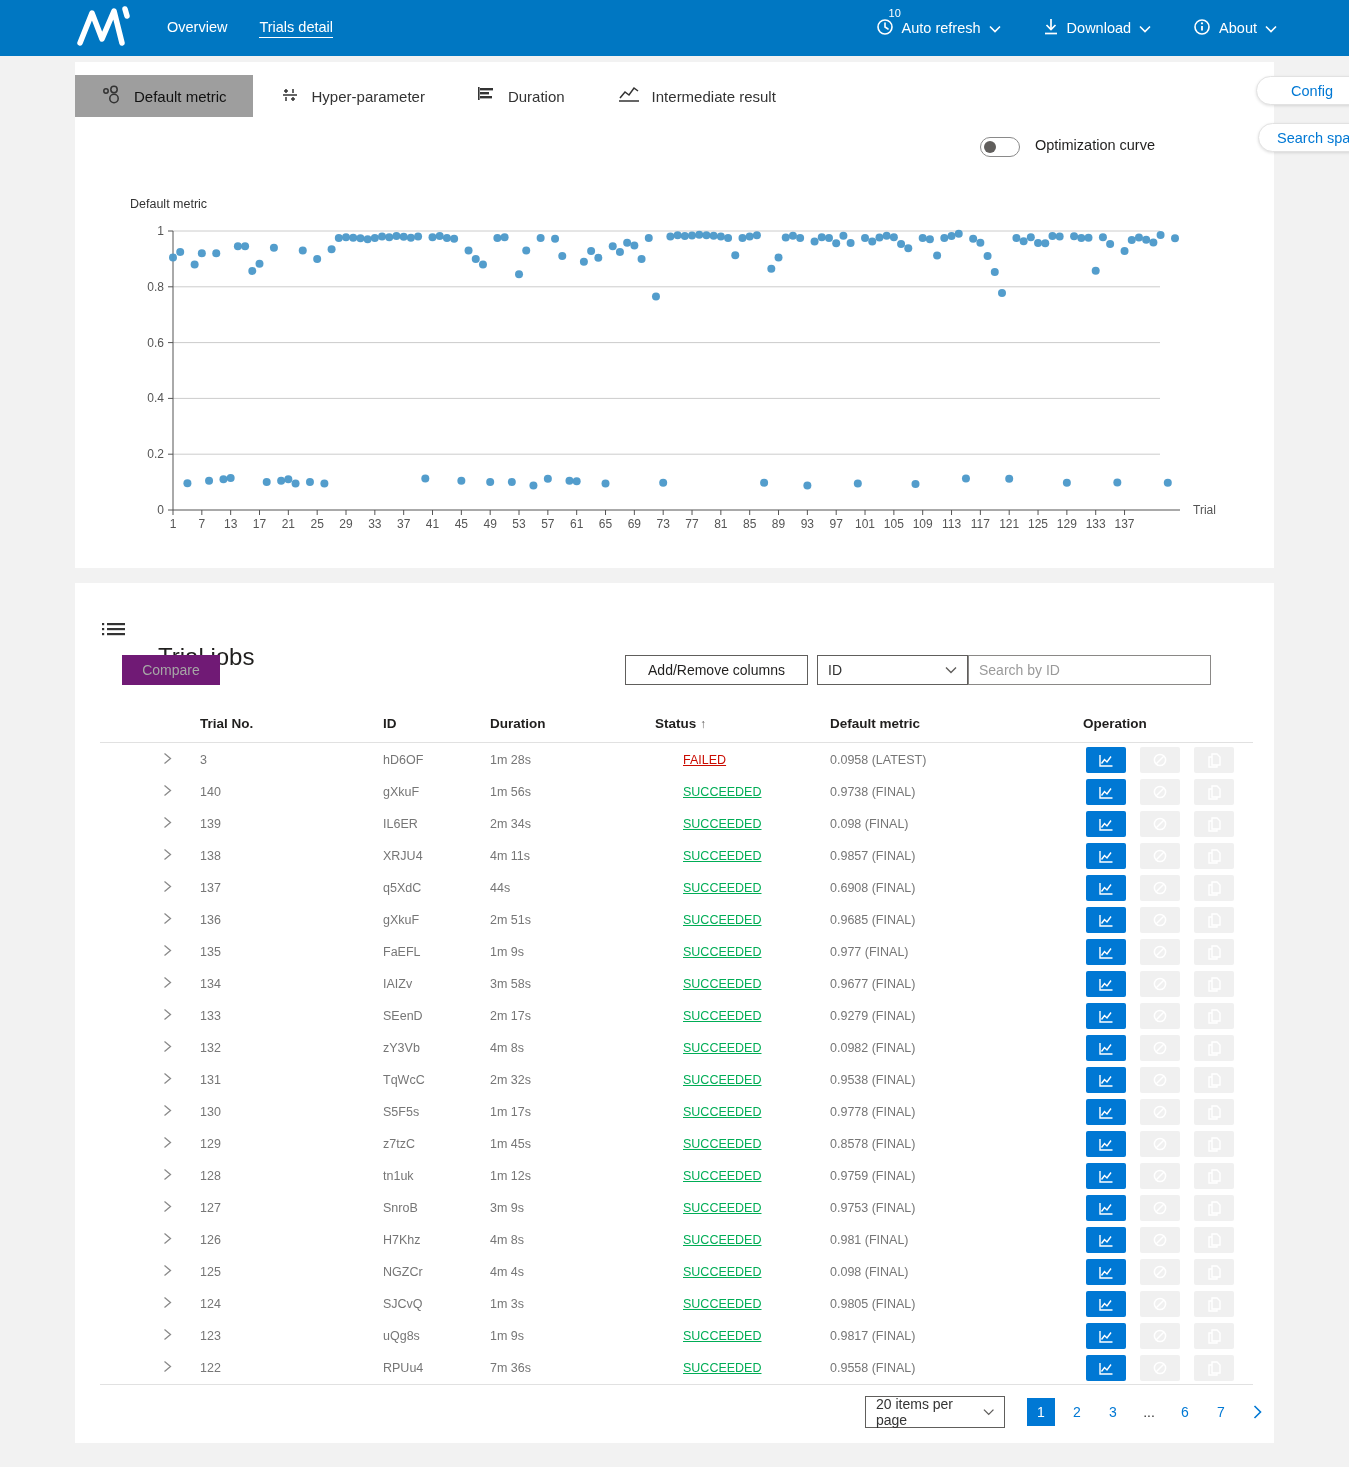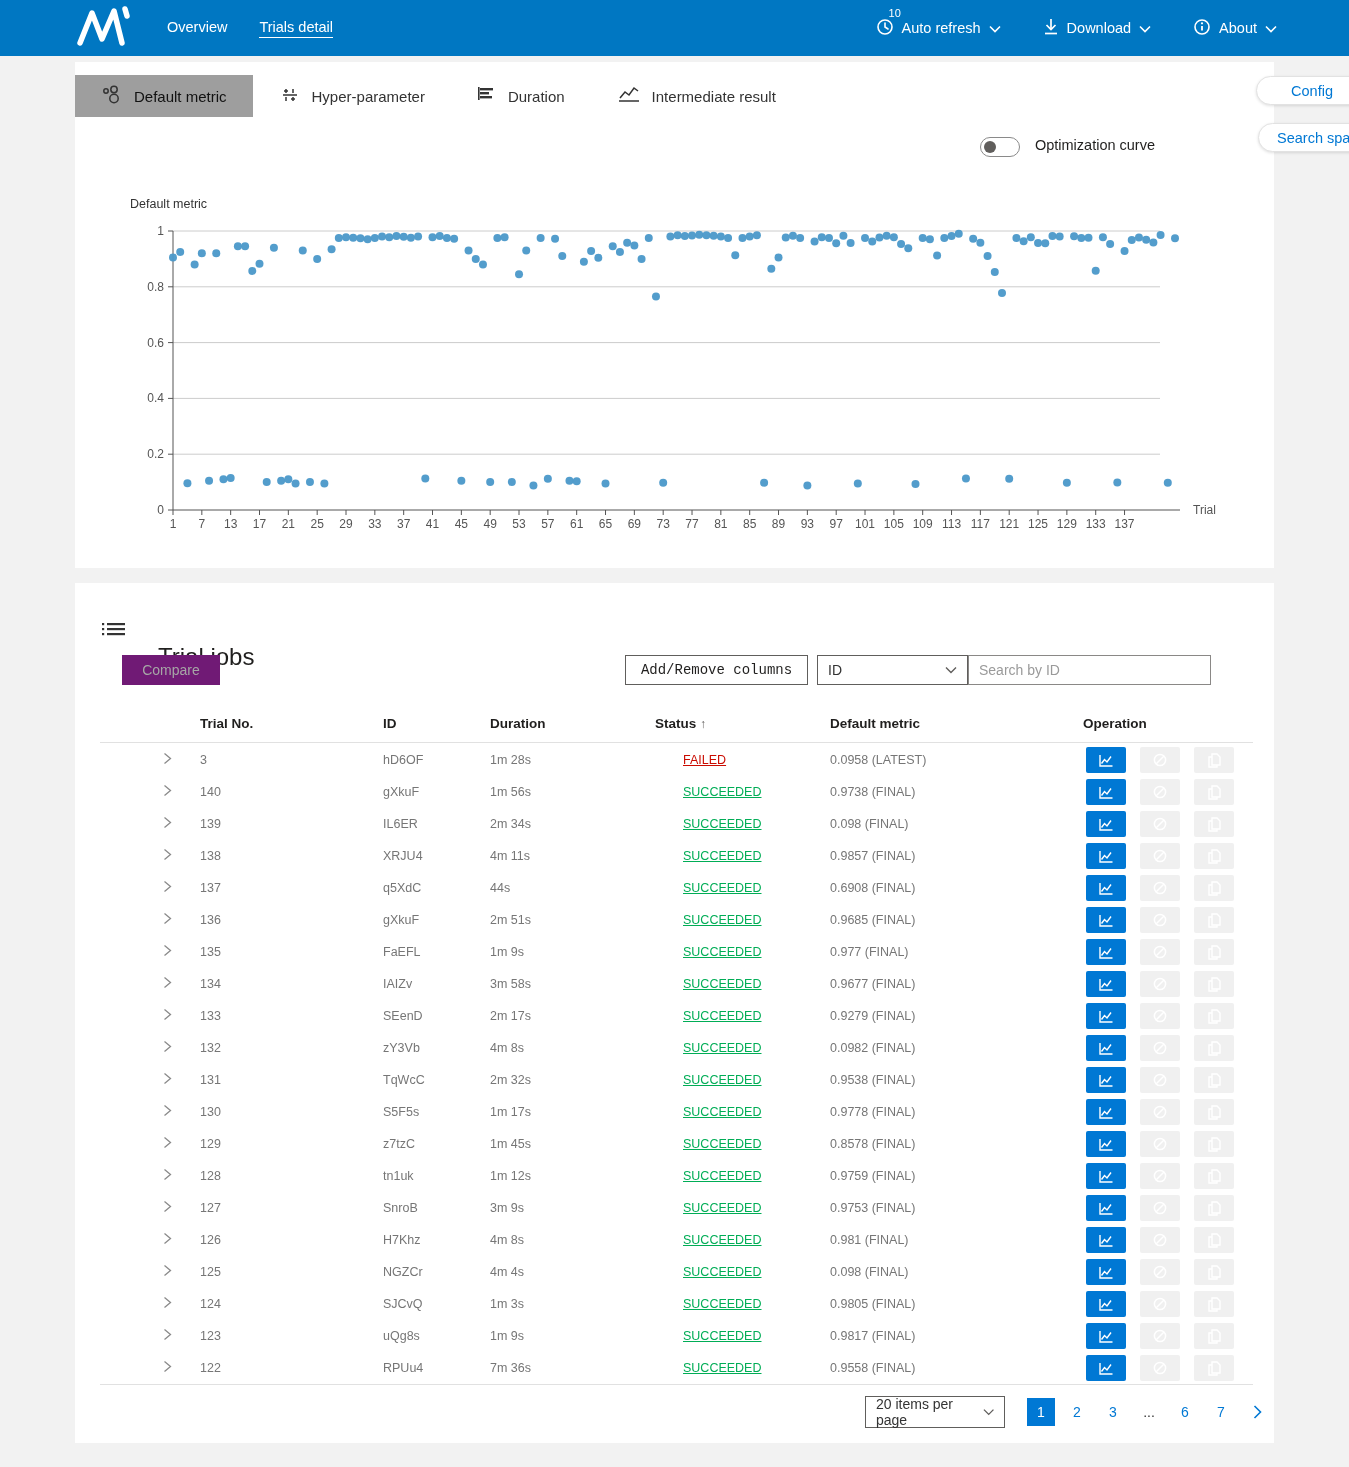--- a/index.html
+++ b/index.html
@@ -39,21 +39,21 @@
   .toggle-label { font-size:14.5px; color:#201f1e; }
   
   #metric-chart { position:absolute; top:130px; left:0; }
   
   .tj-head { position:absolute; top:12px; left:25px; display:flex; align-items:center; gap:30px; }
   .tj-title { font-size:24px; color:#201f1e;margin-top:48px; }
   .controls { position:absolute; top:72px; left:0; right:0; height:32px; }
   .btn-compare { position:absolute; left:47px; top:0; width:98px; height:30px; background:#701a75; border:none;
     color:#a6a6a6; font-size:14px; font-family:inherit; }
   .btn-addremove { position:absolute; left:550px; top:0; width:183px; height:30px; background:#fff;
-    border:1px solid #605e5c; color:#201f1e; font-size:14px; font-family:Liberation Mono, monospace; cursor:pointer; }
+    border:1px solid #605e5c; color:#201f1e; font-size:14px; font-family:Liberation Sans, sans-serif; cursor:pointer; }
   .sel-id { position:absolute; left:742px; top:0; width:151px; height:30px; border:1px solid #605e5c; background:#fff;
     display:flex; align-items:center; justify-content:space-between; padding:0 10px; font-size:14px; cursor:pointer; }
   .inp-search { position:absolute; left:893px; top:0; width:243px; height:30px; border:1px solid #8a8886; background:#fff;
     font-size:14px; font-family:inherit; padding:0 10px; color:#7f1d1d; }
   .inp-search::placeholder { color:#9a9a9a; }
   
   .thead { position:absolute; top:125px; left:0; width:1178px; height:34px; }
   .thead .hcell { position:absolute; top:8px; font-size:13.5px; font-weight:700; color:#201f1e; }
   .thead-line { position:absolute; top:159px; left:25px; width:1153px; border-top:1px solid #e1e1e1; }
   .rows { position:absolute; top:161px; left:0; width:1199px; }

